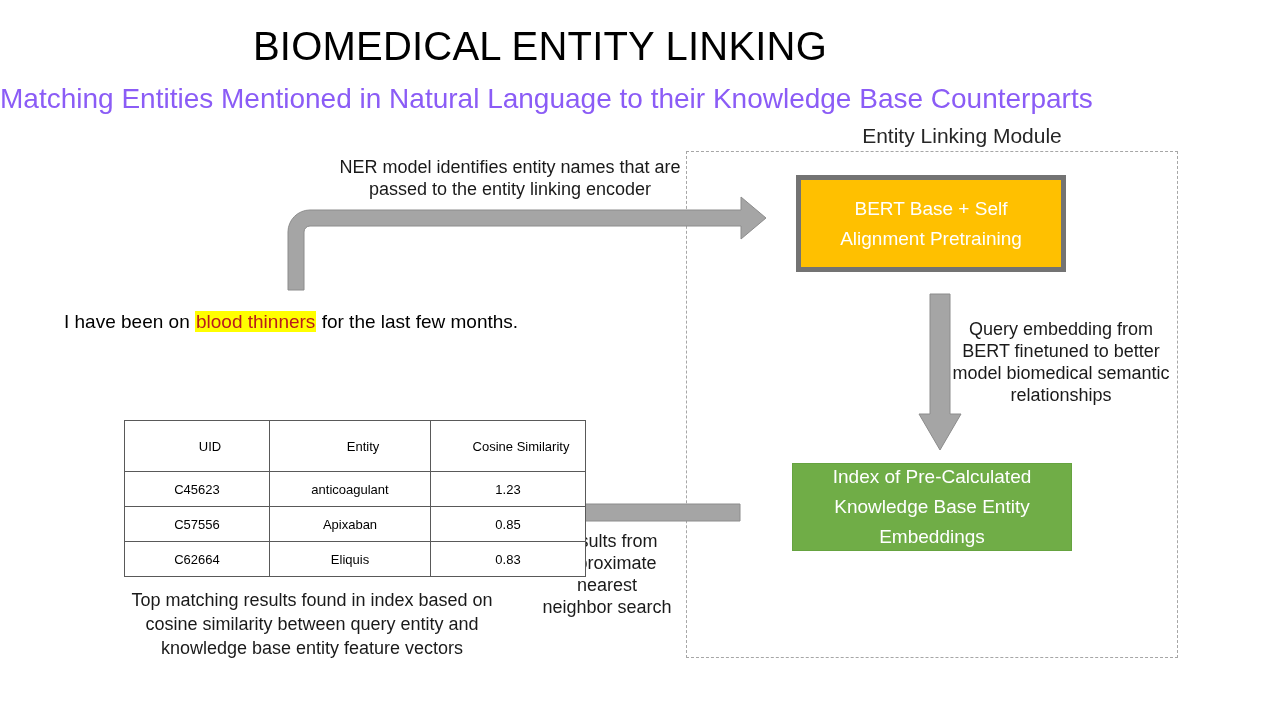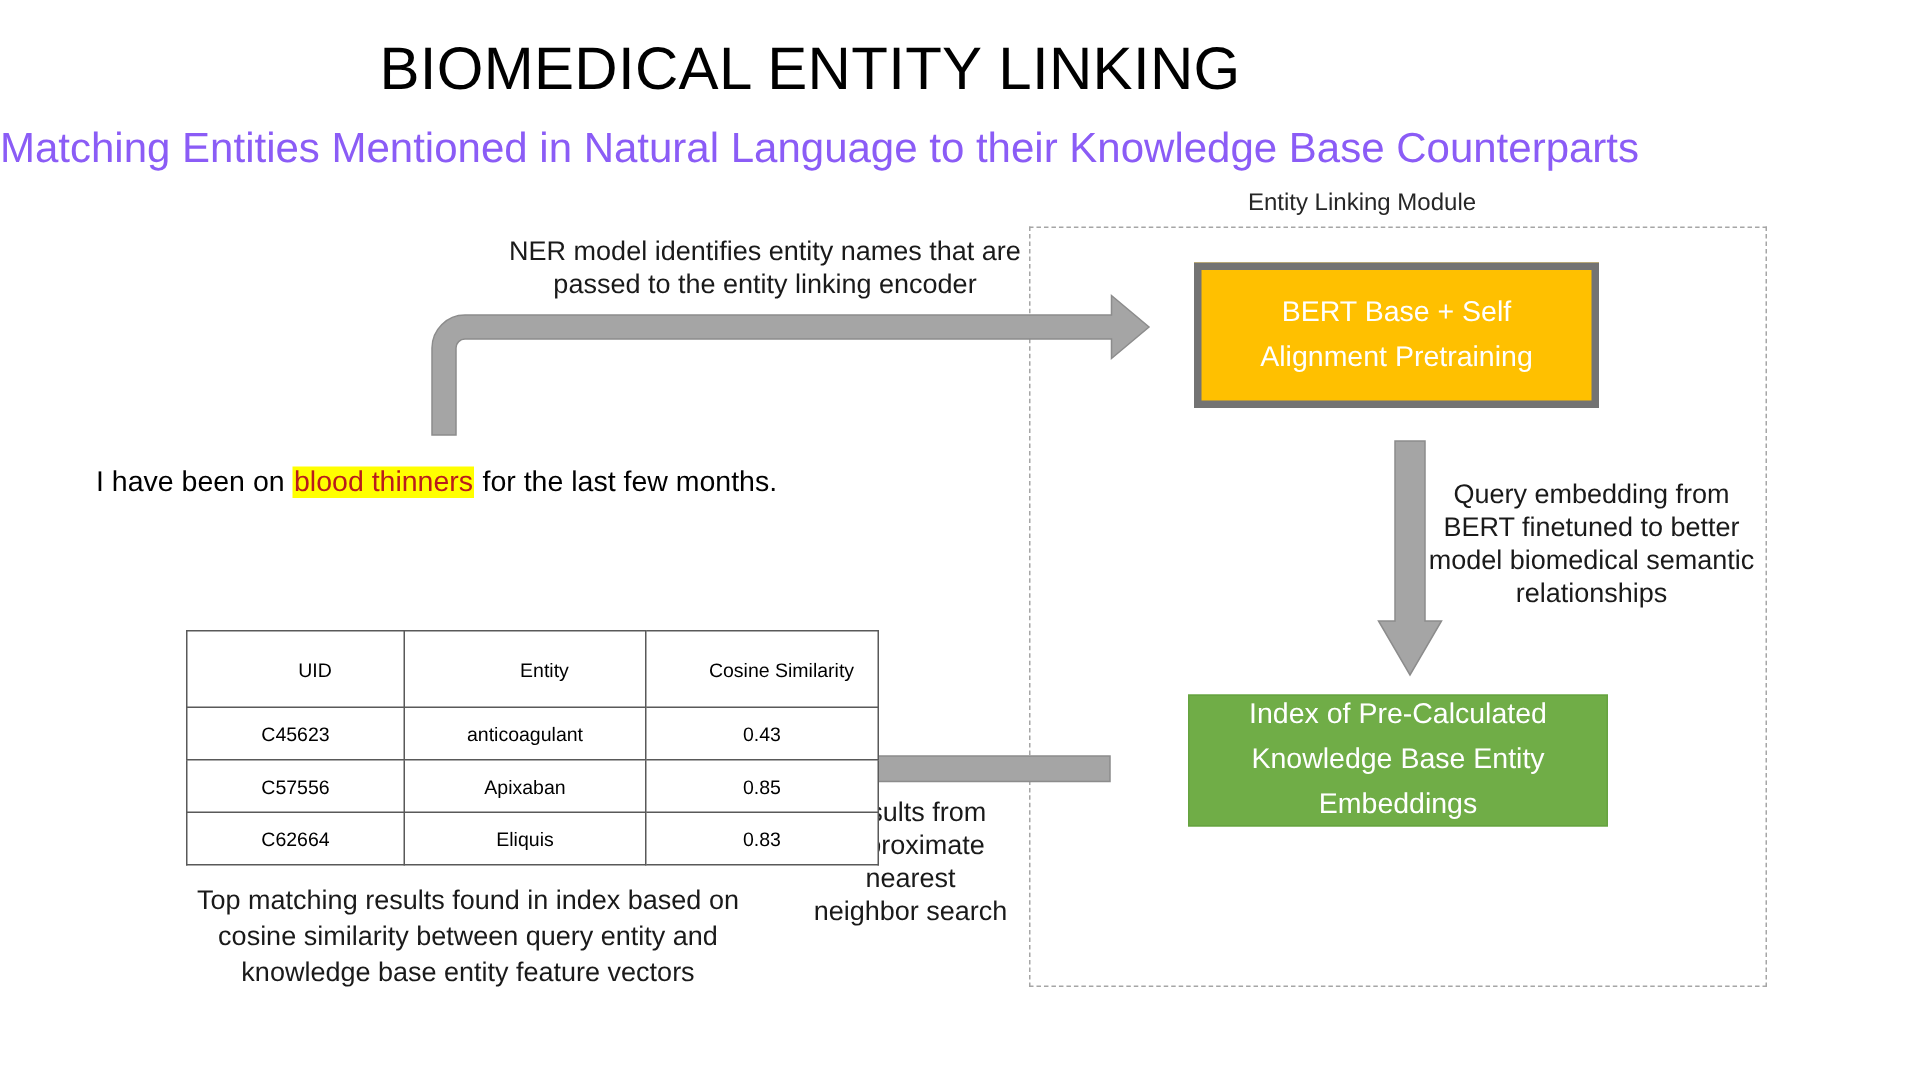--- a/index.html
+++ b/index.html
@@ -53,24 +53,24 @@
     position: absolute;
     left: 686px; top: 151px;
     width: 492px;
     height: 507px;
     border: 1px dashed #a6a6a6;
     box-sizing: border-box;
     background: transparent;
   }
   #module-label {
     position: absolute;
-    left: 778px; top: 126px;
+    left: 832px; top: 126px;
     width: 260px;
     text-align: center;
-    font-size: 16px;
+    font-size: 21px;
     color: #262626;
     line-height: 20px;
     white-space: nowrap;
   }
 
   
   .proc-box {
     position: absolute;
     box-sizing: border-box;
     display: flex;
@@ -234,21 +234,21 @@
       <tr>
         <th class="col-uid">UID</th>
         <th class="col-entity">Entity</th>
         <th class="col-score">Cosine Similarity</th>
       </tr>
     </thead>
     <tbody>
       <tr>
         <td>C45623</td>
         <td>anticoagulant</td>
-        <td>0.43</td>
+        <td>1.23</td>
       </tr>
       <tr>
         <td>C57556</td>
         <td>Apixaban</td>
         <td>0.85</td>
       </tr>
       <tr>
         <td>C62664</td>
         <td>Eliquis</td>
         <td>0.83</td>

